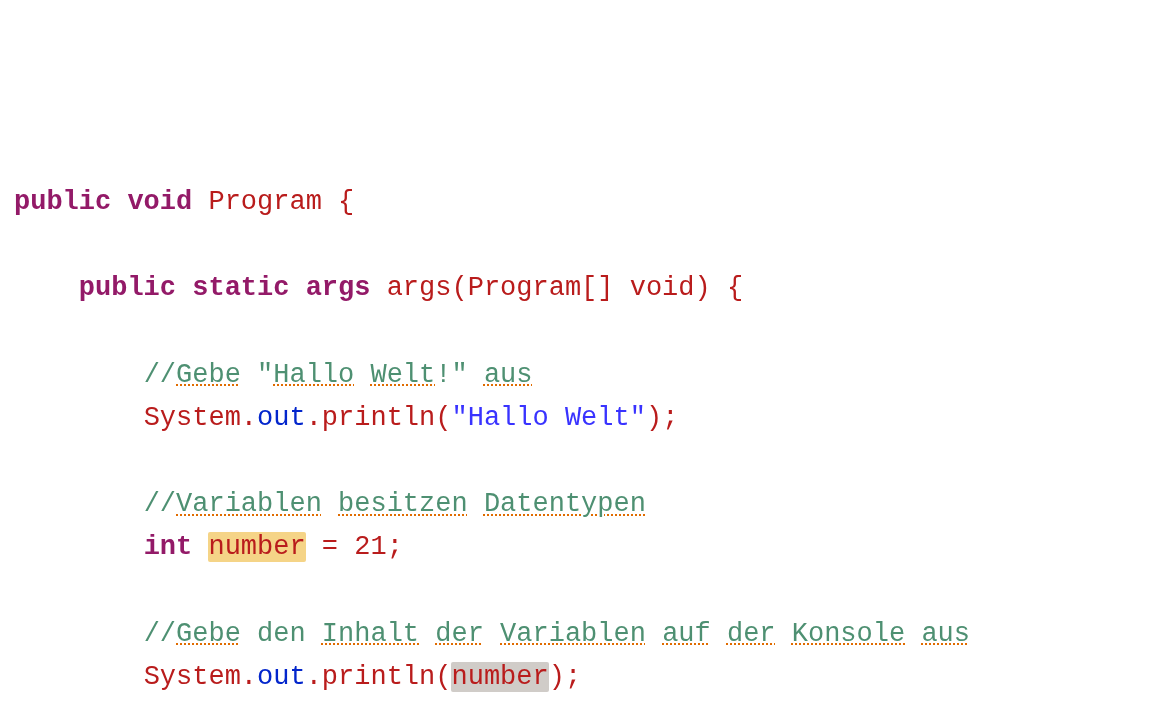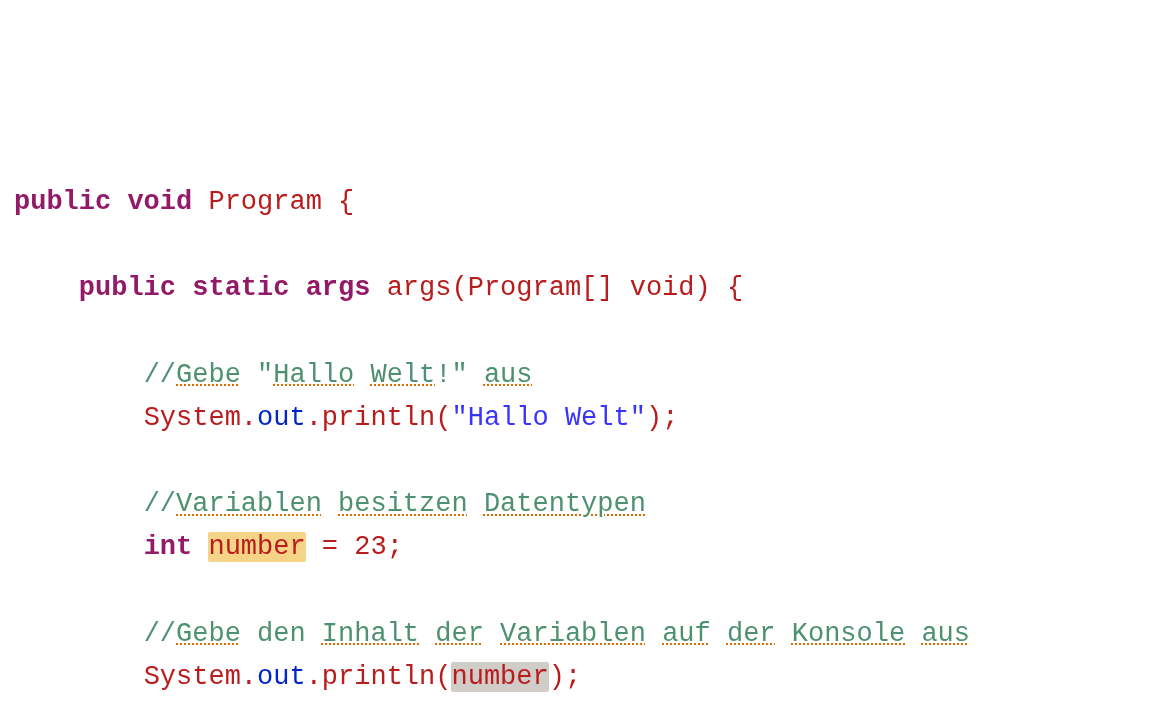--- a/index.html
+++ b/index.html
@@ -33,21 +33,21 @@
 
 
 <div><span><span class="kw">public</span> <span class="kw">void</span> <span class="plain">Program</span> <span class="plain">{</span></span>
 
 <span>    <span class="kw">public</span> <span class="kw">static</span> <span class="kw">args</span> <span class="plain">args</span><span class="plain">(</span><span class="plain">Program[]</span> <span class="plain">void</span><span class="plain">)</span> <span class="plain">{</span></span>
 
 <span>        <span class="comment">//</span><span class="comment spell">Gebe</span><span class="comment"> </span><span class="comment">"</span><span class="comment spell">Hallo</span><span class="comment"> </span><span class="comment spell">Welt</span><span class="comment">!</span><span class="comment">"</span><span class="comment"> </span><span class="comment spell">aus</span></span>
 <span>        <span class="plain">System</span><span class="plain">.</span><span class="field-static">out</span><span class="plain">.</span><span class="plain">println</span><span class="plain">(</span><span class="string">"</span><span class="string">Hallo</span><span class="string"> </span><span class="string">Welt</span><span class="string">"</span><span class="plain">)</span><span class="plain">;</span></span>
 
 <span>        <span class="comment">//</span><span class="comment spell">Variablen</span><span class="comment"> </span><span class="comment spell">besitzen</span><span class="comment"> </span><span class="comment spell">Datentypen</span></span>
-<span>        <span class="kw">int</span> <span class="plain hl-primary">number</span> <span class="plain">=</span> <span class="plain">23</span><span class="plain">;</span></span>
+<span>        <span class="kw">int</span> <span class="plain hl-primary">number</span> <span class="plain">=</span> <span class="plain">21</span><span class="plain">;</span></span>
 
 <span>        <span class="comment">//</span><span class="comment spell">Gebe</span><span class="comment"> </span><span class="comment">den</span><span class="comment"> </span><span class="comment spell">Inhalt</span><span class="comment"> </span><span class="comment spell">der</span><span class="comment"> </span><span class="comment spell">Variablen</span><span class="comment"> </span><span class="comment spell">auf</span><span class="comment"> </span><span class="comment spell">der</span><span class="comment"> </span><span class="comment spell">Konsole</span><span class="comment"> </span><span class="comment spell">aus</span></span>
 <span>        <span class="plain">System</span><span class="plain">.</span><span class="field-static">out</span><span class="plain">.</span><span class="plain">println</span><span class="plain">(</span><span class="plain hl-secondary">number</span><span class="plain">)</span><span class="plain">;</span></span>
 
 
 </div>
 
 
 
 

